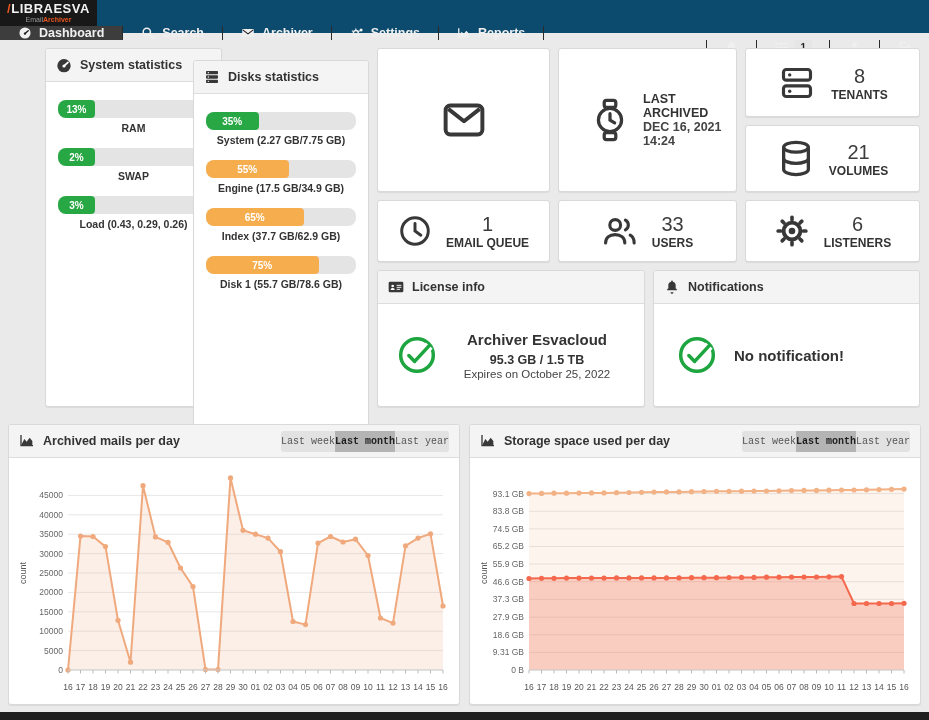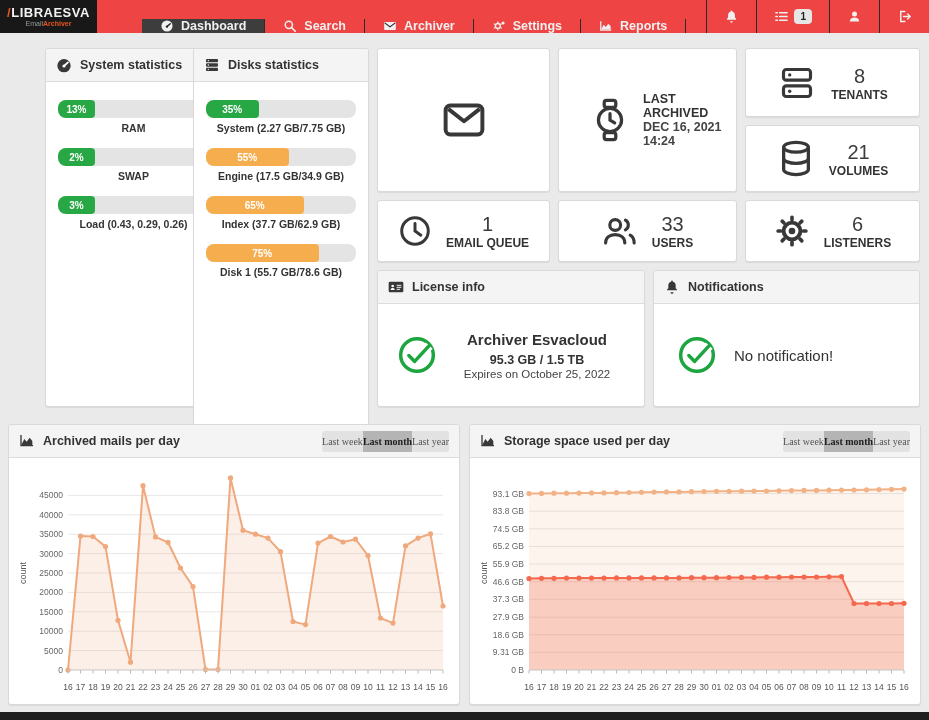--- a/index.html
+++ b/index.html
@@ -1,26 +1,26 @@
 <!DOCTYPE html>
 <html><head>
 <meta charset="utf-8">
 <style>
   * { margin:0; padding:0; box-sizing:border-box; }
   body { font-family:"Liberation Sans", sans-serif; background:#eaeaea; }
   #page { position:relative; width:929px; height:720px; background:#eaeaea; overflow:hidden; }
 
   
-  .navbar { position:absolute; left:0; top:0; width:929px; height:33px; background:#ef4444; display:flex; align-items:stretch; }
+  .navbar { position:absolute; left:0; top:0; width:929px; height:33px; background:#0c4a6e; display:flex; align-items:stretch;flex-direction:column; }
   .logo { width:97px; display:flex; flex-direction:column; justify-content:center; align-items:center; background:#181818; padding:2px 4px; }
   .logo-top { font-size:13px; font-weight:bold; color:#f2f2f2; letter-spacing:0.5px; line-height:13px; }
   .logo-slash { color:#e8541f; }
   .logo-sub { font-size:7px; line-height:9px; }
   .logo-sub .g { color:#9a9a9a; } .logo-sub .o { color:#e8541f; font-weight:bold; }
-  .nav-items { display:flex; align-items:flex-end;padding-left:45px; }
+  .nav-items { display:flex; align-items:flex-end; }
   .nav-item { display:flex; align-items:center; gap:7px; padding:0 18px; color:#f0f0f0; font-size:12.5px; font-weight:bold; cursor:pointer; border-right:1px solid #2b2b2b; }
   .nav-item.active { background:#3d3d3d; }
   .nav-item svg { width:14px; height:14px; }
   .nav-right { margin-left:auto; display:flex; align-items:stretch; }
   .nav-icon { display:flex; align-items:center; padding:0 17px; border-left:1px solid #2b2b2b; cursor:pointer; }
   .nav-icon svg { width:15px; height:15px; }
   .nav-badge { margin-left:5px; background:#e6e6e6; color:#222; font-size:10px; font-weight:bold; border-radius:4px; padding:2px 6px; line-height:11px; }
 
   
   .card { position:absolute; background:#fff; border:1px solid #d9d9d9; border-radius:3px; box-shadow:0 1px 1px rgba(0,0,0,0.07); }
@@ -46,27 +46,27 @@
   .two-line .l1 { font-size:12.5px; font-weight:bold; color:#333; }
   .two-line .l2 { font-size:12.5px; font-weight:bold; color:#444; }
 
   
   .lic-body { display:flex; align-items:center; padding:14px 18px; gap:10px; height:calc(100% - 33px); }
   .lic-text { flex:1; text-align:center; }
   .lic-name { font-size:15px; font-weight:bold; color:#333; }
   .lic-usage { font-size:12.5px; font-weight:bold; color:#333; margin-top:5px; }
   .lic-exp { font-size:11.5px; color:#444; margin-top:1px; }
   .notif-body { display:flex; align-items:center; padding:14px 22px; gap:16px; height:calc(100% - 33px); }
-  .notif-msg { font-size:15px; font-weight:normal; color:#333; }
+  .notif-msg { font-size:15px; font-weight:bold; color:#333; }
 
   
   .chart-header { justify-content:space-between; }
   .ch-title { display:flex; align-items:center; gap:8px; }
   .btn-group { display:flex; }
-  .rbtn { border:none; background:#e2e2e2; color:#555; font-size:10px; padding:5px 0; cursor:pointer; font-family:Liberation Serif, serif; }
+  .rbtn { border:none; background:#e2e2e2; color:#555; font-size:10px; padding:5px 0; cursor:pointer; font-family:Liberation Mono, monospace; }
   .rbtn:first-child { border-radius:3px 0 0 3px; }
   .rbtn:last-child { border-radius:0 3px 3px 0; }
   .rbtn.active { background:#b4b4b4; color:#1d1d1d; font-weight:bold; }
   .chart-body { padding:6px 7px; }
   svg text { font-family:"Liberation Sans", sans-serif; }
 
   .footer { position:absolute; left:0; bottom:0; width:929px; height:8px; background:#1f1f1f; }
 </style>
 </head>
 <body>
@@ -179,21 +179,21 @@
       </div>
       <div class="pgroup">
         <div class="ptrack">
             <div class="pfill" style="width: 3%; background: rgb(40, 167, 69);">3%</div>
           </div>
         <div class="plabel">Load (0.43, 0.29, 0.26)</div>
       </div>
     </div>
   </div>
 
-  <div class="card" style="left:193px; top:48px; width:176px; height:454px;">
+  <div class="card" style="left:193px; top:60px; width:176px; height:454px;">
     <div class="card-header">
       <svg viewBox="0 0 24 24">
           <g fill="#383838">
             <rect x="3" y="3" width="18" height="5" rx="1.2"></rect>
             <rect x="3" y="9.5" width="18" height="5" rx="1.2"></rect>
             <rect x="3" y="16" width="18" height="5" rx="1.2"></rect>
           </g>
           <g fill="#fff">
             <circle cx="6.5" cy="5.5" r="1"></circle>
             <circle cx="6.5" cy="12" r="1"></circle>

